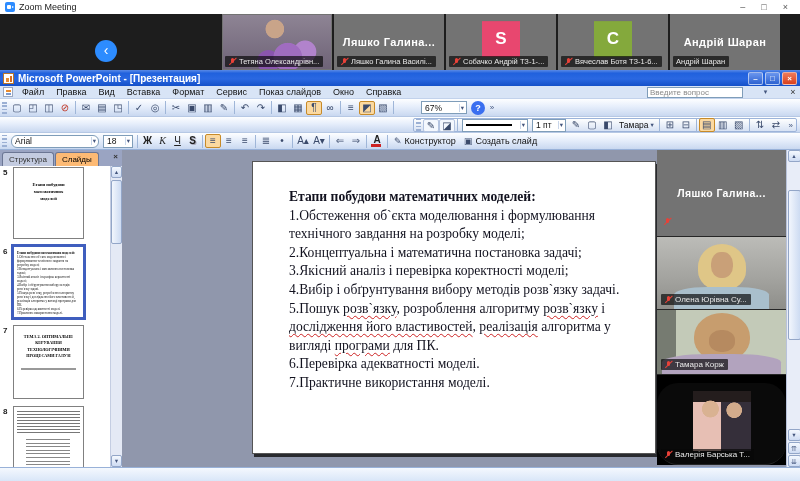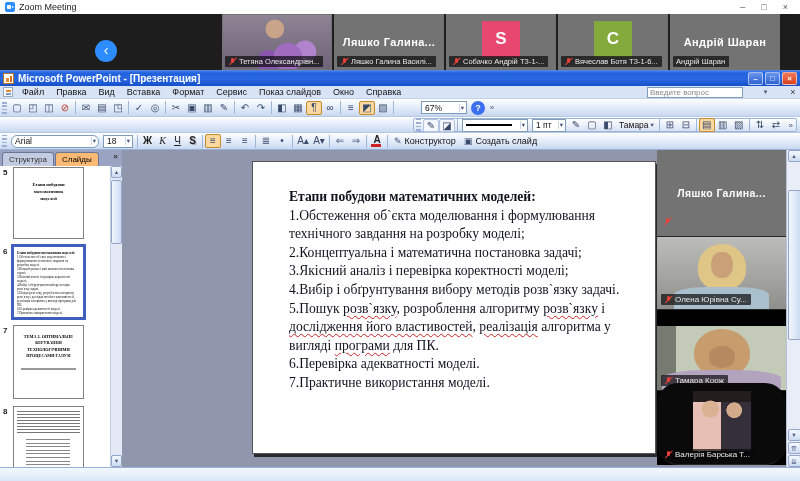--- a/index.html
+++ b/index.html
@@ -493,21 +493,21 @@
       </div>
       <div class="vtile kind-video-blonde" style="top: 87px; height: 73px;">
         <div class="photo-inner">
           <div class="person-body"></div>
         </div>
         <div class="vlabel">
           <div class="mic"></div>
           <span>Олена Юрівна Су...</span>
         </div>
       </div>
-      <div class="vtile kind-video-looking-down" style="top: 176px; height: 65px; text-align: right;">
+      <div class="vtile kind-video-looking-down" style="top: 160px; height: 65px; text-align: right;">
         <div class="photo-inner">
           <div class="person-body"></div>
         </div>
         <div class="vlabel">
           <div class="mic"></div>
           <span>Тамара Корж</span>
         </div>
       </div>
       <div class="vtile kind-photo-two-girls" style="top: 233px; height: 82px;">
         <div class="photo-inner"></div>

